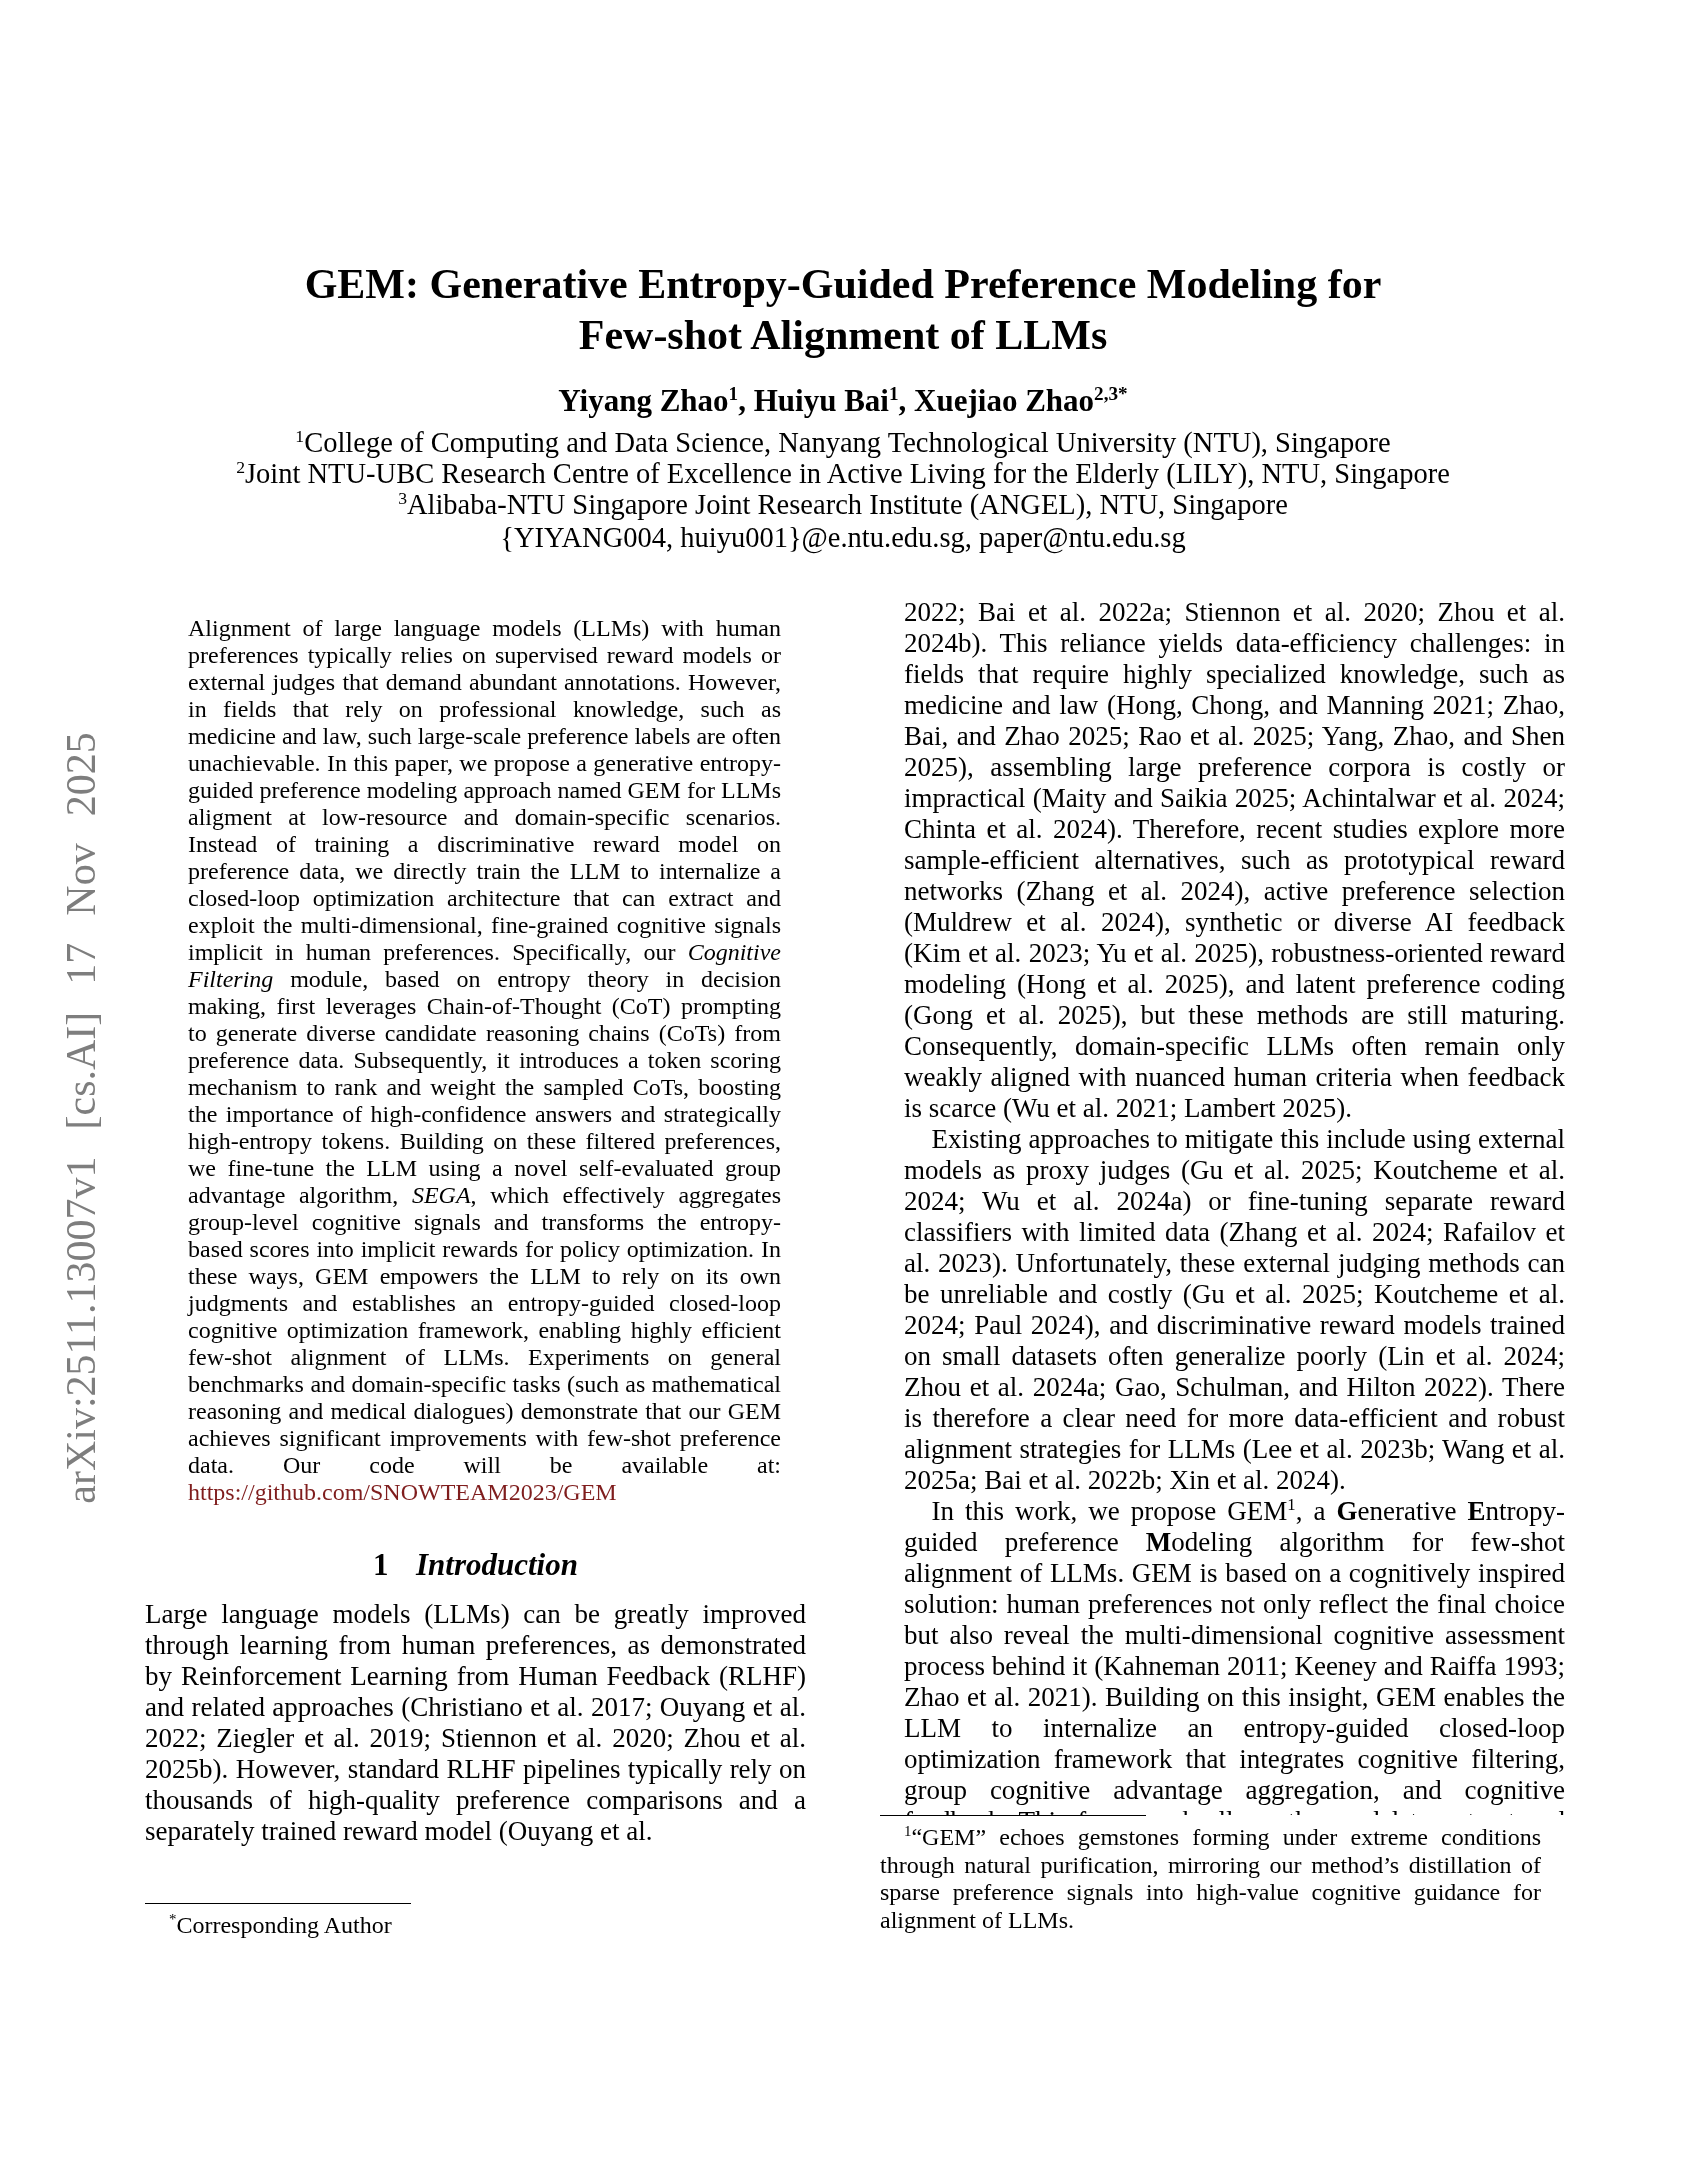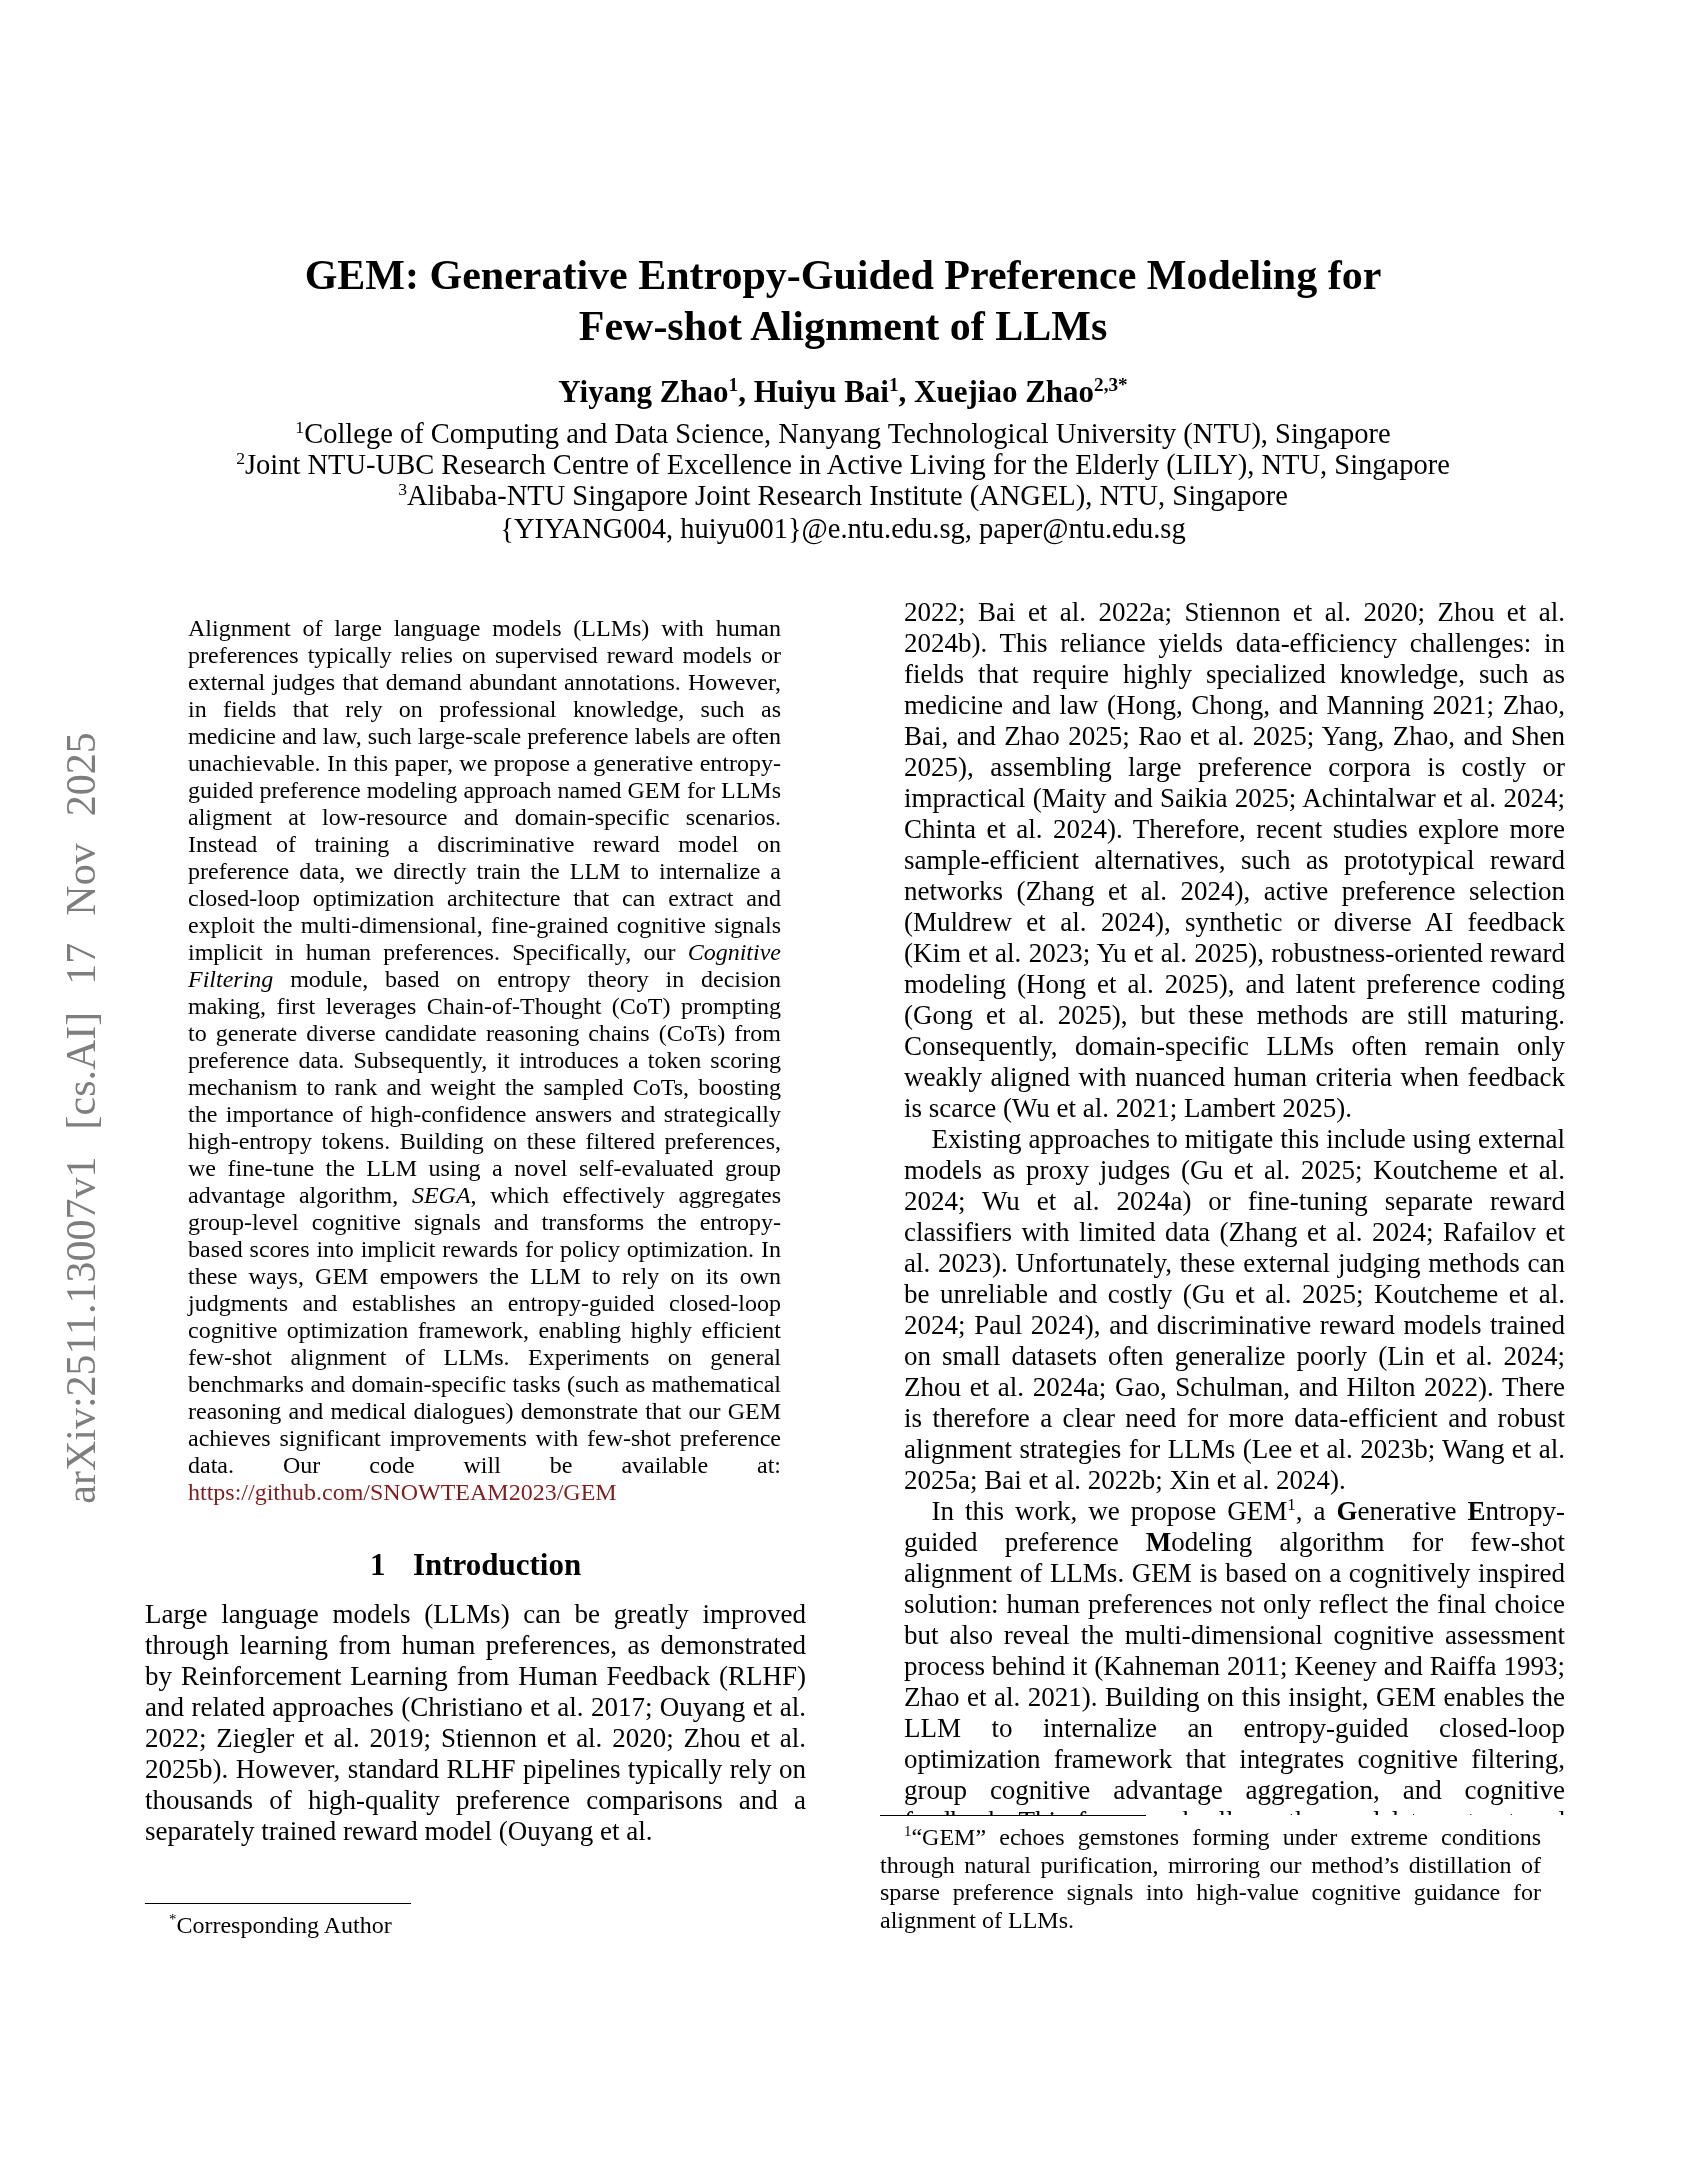--- a/index.html
+++ b/index.html
@@ -18,21 +18,21 @@
     left: 81px;
     top: 1118px;
     transform: translate(-50%, -50%) rotate(-90deg);
     white-space: nowrap;
     font-size: 42px;
     word-spacing: 16.5px;
     color: #7e7e7e;
   }
   .header {
     position: absolute;
-    top: 250px;
+    top: 259px;
     left: 0;
     width: 100%;
     text-align: center;
   }
   .title { font-size: 42px; font-weight: bold; line-height: 51px; }
   .authors { margin-top: 20px; font-size: 31px; font-weight: bold; line-height: 39px; }
   .affils { margin-top: 7.3px; }
   .affil, .emails { font-size: 28.5px; line-height: 31px; }
   .emails { margin-top: 1.8px; }
   sup { font-size: 62%; vertical-align: super; line-height: 0; }
@@ -47,21 +47,21 @@
   .abstract-body {
     margin-top: 20px;
     padding-left: 43px;
     padding-right: 25px;
     font-size: 24px;
     line-height: 27px;
   }
   .it { font-style: italic; }
   .url { color: #7f1d1d; text-decoration: none; }
   .section-head { text-align: center; font-weight: bold; font-size: 31px; line-height: 39px; margin-top: 39px; }
-  .section-head .head-label { margin-left: 27.5px; }
+  .section-head .head-label { margin-left: 27.5px; font-style: italic; }
   p { margin: 0; padding: 0; }
   .body-par { font-size: 27px; line-height: 31px; }
   .intro-par { margin-top: 14.7px; }
   .indent { text-indent: 27.5px; }
   .footnote {
     position: absolute;
     width: 661px;
     background: #ffffff;
     font-size: 24px;
     line-height: 27.5px;

